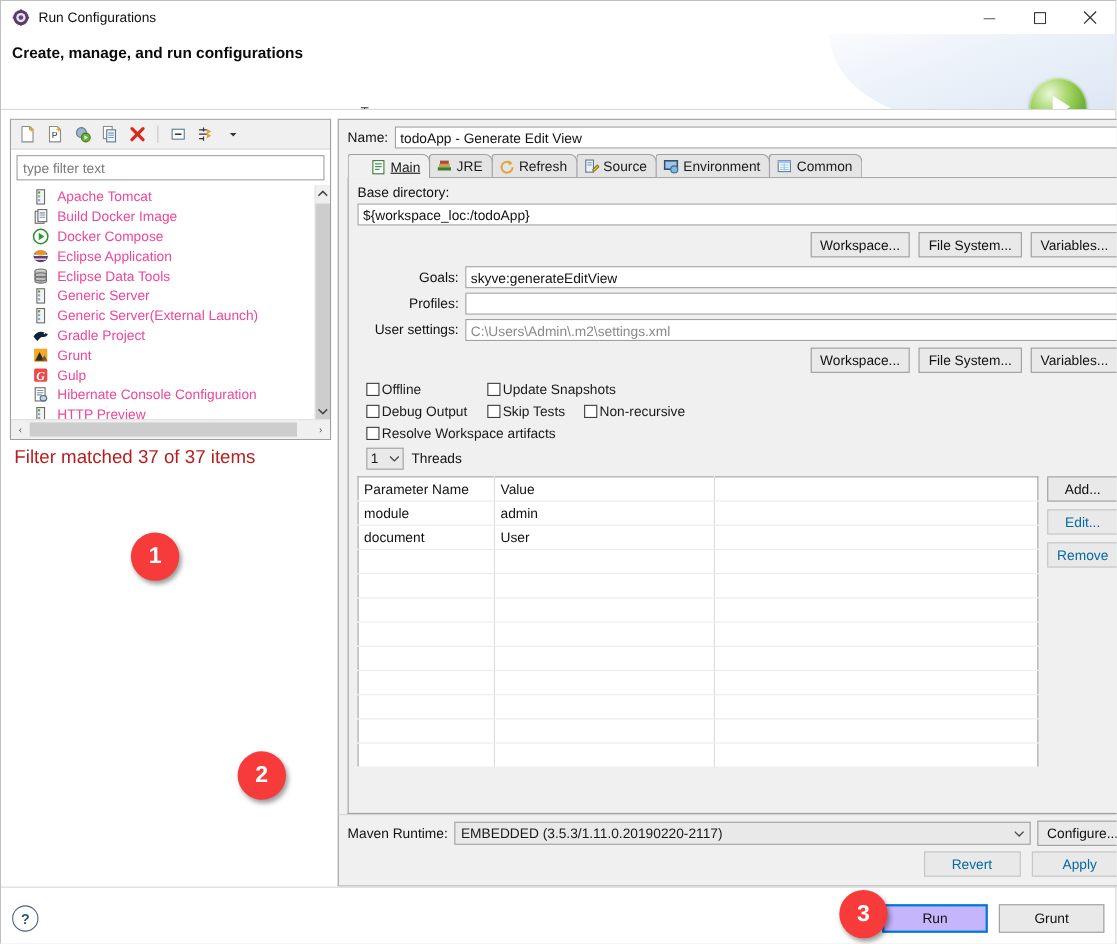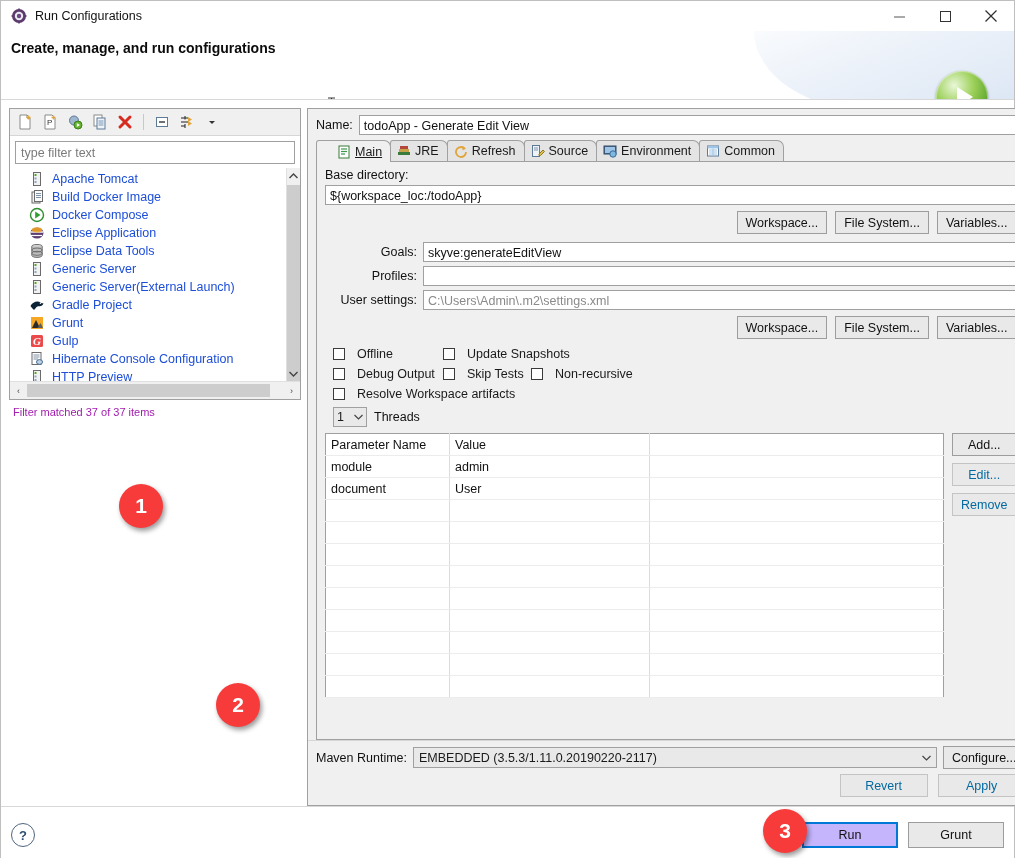--- a/index.html
+++ b/index.html
@@ -121,21 +121,21 @@
     flex: 1 1 auto; position: relative; overflow: hidden;
     background: #fff;
   }
   .tree {
     position: absolute; inset: 0 13px 0 0;
     overflow: hidden;
     padding-top: 2px;
   }
   .trow {
     height: 18px; display: flex; align-items: center;
-    padding-left: 6px; font-size: 12.5px; color: #1d4ed8;
+    padding-left: 6px; font-size: 12.5px; color: #ec4899;
     white-space: nowrap;
   }
   .twist {
     width: 13px; flex: 0 0 13px; display: flex; align-items: center; justify-content: center;
     color: #555;
   }
   .tico {
     width: 16px; height: 16px; flex: 0 0 16px; margin-right: 5px;
     display: flex; align-items: center; justify-content: center;
     font-size: 9px; font-weight: bold;
@@ -159,21 +159,21 @@
     background: #f0f0f0; border-top: 1px solid #e0e0e0;
     display: flex; align-items: center; position: relative;
   }
   .hscroll .arr { width: 17px; text-align: center; color: #4a4a4a; font-size: 9px; }
   .hscroll .thumb {
     position: absolute; left: 17px; right: 30px; top: 2px; bottom: 2px;
     background: #cdcdcd;
   }
   .filterstat {
     padding: 6px 4px 0 4px;
-    font-size: 11px; color: #a21caf;
+    font-size: 17px; color: #b91c1c;
   }
   .leftcol { display: flex; flex-direction: column; width: 292px; flex: 0 0 292px; }
   
   .rightpane {
     flex: 1 1 auto;
     border: 1px solid #a0a0a0;
     background: #f0f0f0;
     box-sizing: border-box;
     display: flex; flex-direction: column;
     height: 698px;
@@ -236,21 +236,21 @@
     display: flex; align-items: center; justify-content: center;
     padding: 0 8px; box-sizing: border-box;
   }
   .btn.disabled { color: #0369a1; background: #e9e9e9; border-color: #c4c4c4; }
   .btn.primary { border: 2px solid #0078d7; background: #c4b5fd; }
   .labeled { display: flex; align-items: center; margin-bottom: 4px; }
   .labeled .lbl { width: 92px; text-align: right; padding-right: 6px; flex: 0 0 92px; }
   .labeled .txtinput { flex: 1 1 auto; }
   .chkgrid { margin: 8px 0 0 8px; }
   .chkrow { display: flex; align-items: center; margin-bottom: 6px; }
-  .chk { display: flex; align-items: center; gap: 12px; font-size: 12.5px; }
+  .chk { display: flex; align-items: center; gap: 2px; font-size: 12.5px; }
   .chkbox {
     width: 12px; height: 12px; border: 1px solid #3b3b3b; background: #fff;
     flex: 0 0 12px; box-sizing: border-box;
   }
   .threads { display: flex; align-items: center; gap: 7px; margin-top: 4px; }
   .spin {
     width: 34px; height: 20px; border: 1px solid #a0a0a0; background: #e9e9e9;
     display: flex; align-items: center; justify-content: space-between;
     padding: 0 3px; box-sizing: border-box; font-size: 12.5px;
   }

